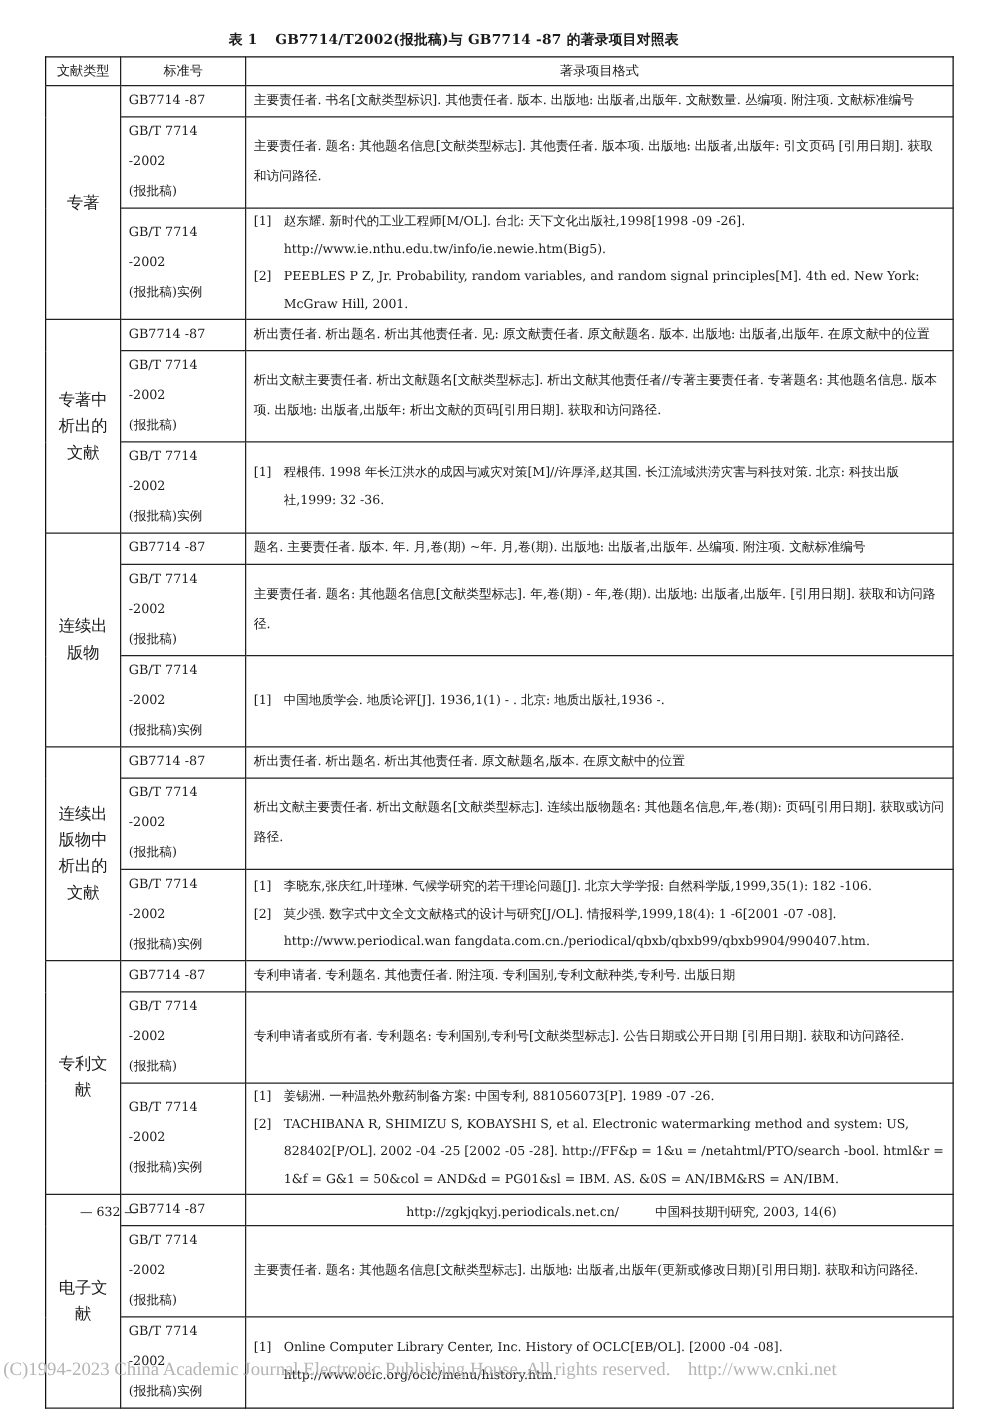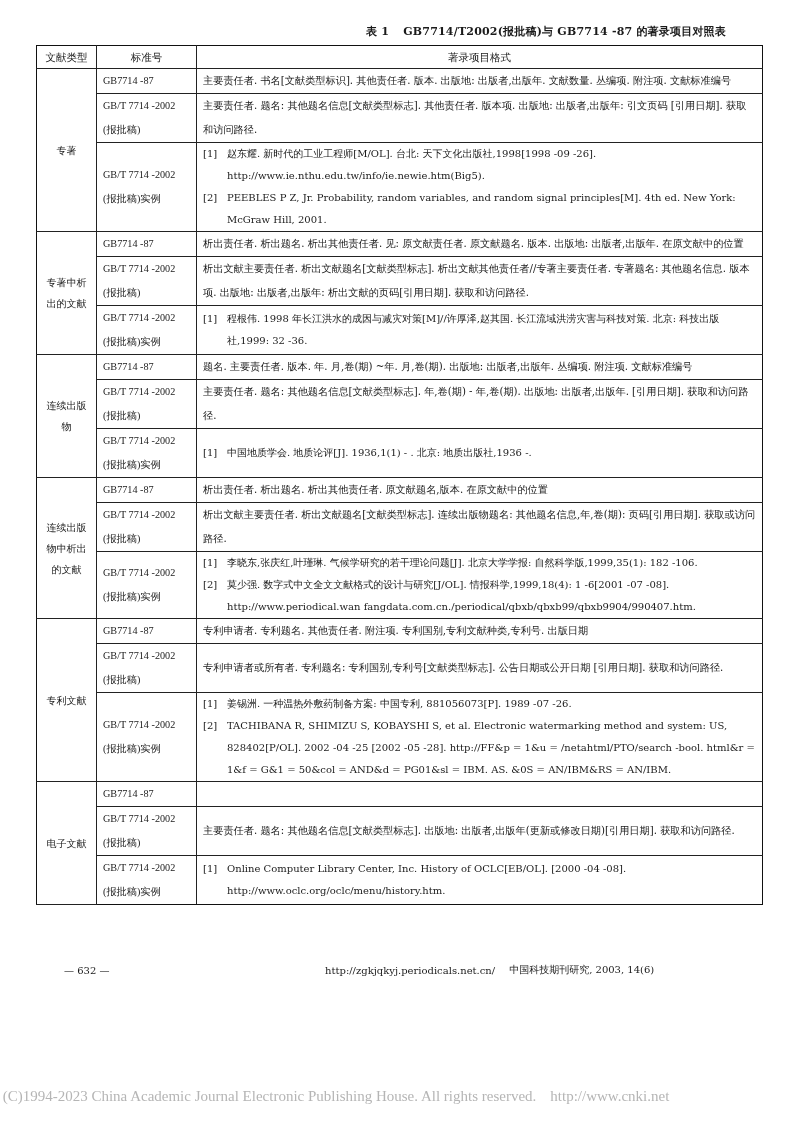--- a/index.html
+++ b/index.html
@@ -2,21 +2,21 @@
 <html><head>
   <meta charset="utf-8">
   <style>
     html, body { margin: 0; padding: 0; background: #ffffff; }
     body {
       width: 800px; height: 1133px; position: relative; overflow: hidden;
       font-family: "DejaVu Serif", "Liberation Serif", serif;
       color: #1a1a1a;
     }
     .caption {
-      position: absolute; top: 24px; left: 0; width: 726px; text-align: right;
+      position: absolute; top: 24px; left: 0; width: 726px; text-align: center;
       font-size: 11px; font-weight: bold; letter-spacing: 0.2px;
     }
     .caption .num { margin-right: 14px; }
     table.main {
       position: absolute; top: 45px; left: 36px; width: 727px;
       border-collapse: collapse; table-layout: fixed;
       font-size: 10.2px; line-height: 19px;
     }
     table.main th, table.main td {
       border: 1px solid #222; vertical-align: middle; padding: 0 6px;
@@ -24,33 +24,33 @@
     table.main thead th {
       font-weight: normal; height: 22px; text-align: center; font-size: 10.5px;
       border-top: 1.6px solid #111;
       margin-top: 18px;
     }
     table.main tbody tr:last-child td { border-bottom: 1.6px solid #111; }
     table.main th:first-child, table.main td:first-child { border-left: 1.6px solid #111; }
     table.main th:last-child, table.main td:last-child { border-right: 1.6px solid #111; }
     col.c1 { width: 60px; }
     col.c2 { width: 100px; }
-    td.type { text-align: center; font-size: 10px; line-height: 21px; padding: 0 8px; }
-    td.std { white-space: pre-line; padding-left: 8px; line-height: 24px; font-family: Liberation Serif, serif; }
+    td.type { text-align: center; font-size: 13px; line-height: 21px; padding: 0 8px; }
+    td.std { white-space: pre-line; padding-left: 8px; line-height: 24px; }
     td.fmt { padding: 6px 8px; line-height: 24px; }
     td.fmt.ex { font-family: "DejaVu Serif", "Liberation Serif", serif; font-size: 10px; line-height: 22px; }
     .ref { padding-left: 24px; text-indent: -24px; }
     .ref .idx { display: inline-block; width: 24px; text-indent: 0; }
     .footer {
       position: absolute; top: 963px; left: 36px; width: 727px; font-size: 10px;
       display: flex; align-items: center;
     }
     .footer .page { width: 261px; font-size: 10px; margin-left: 28px; }
     .footer .journal { margin-left: 0; }
-    .footer .journal-name { margin-left: 14px; }
+    .footer .journal-name { margin-left: 29px; }
     .copyright {
       position: absolute; top: 1088px; left: 0; width: 672px; text-align: center;
       font-family: "Liberation Serif", serif; font-size: 15px; color: #b5b5b5;
     }
     .copyright .url { margin-left: 14px; }
   </style>
 </head>
 <body>
 
 <div class="caption">

